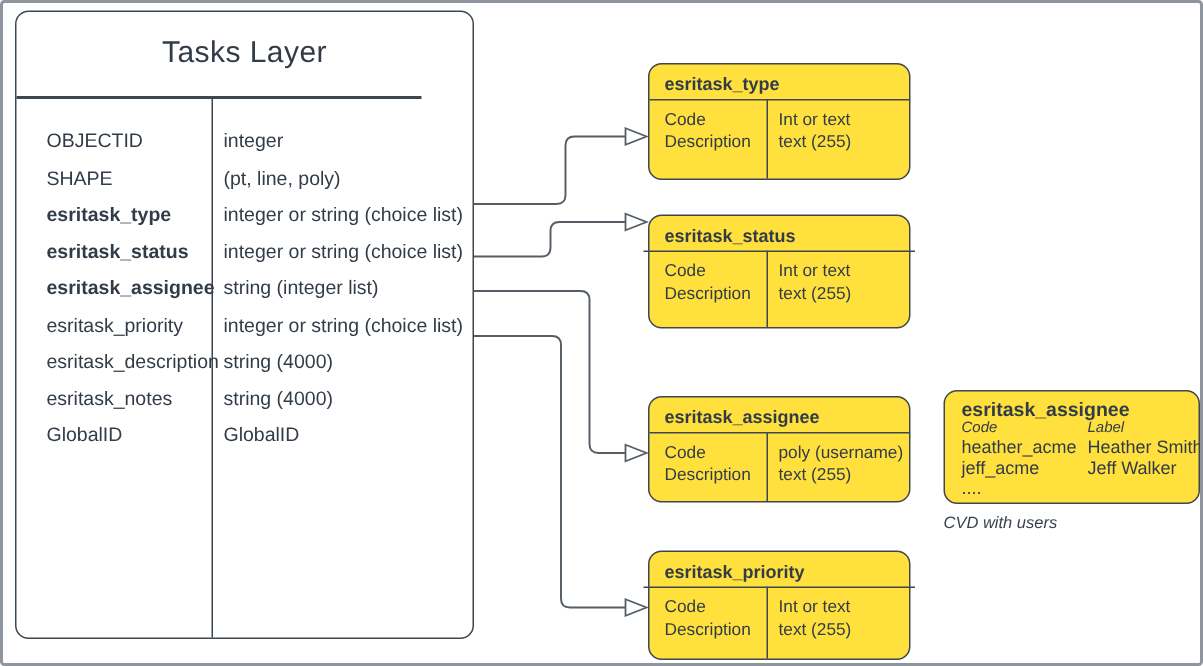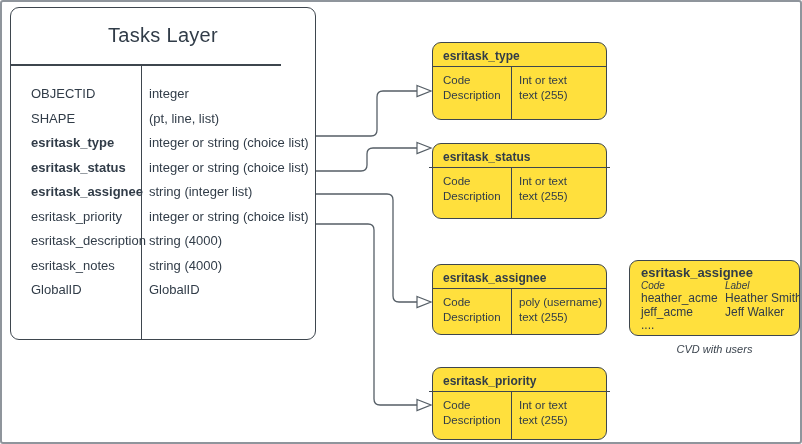--- a/index.html
+++ b/index.html
@@ -15,21 +15,21 @@
   .canvas{
     position:relative;width:802px;height:444px;overflow:hidden;
     border:2px solid var(--frame);border-radius:3px;background:#ffffff;
   }
   svg.wires{position:absolute;left:0;top:0;width:802px;height:444px;}
   svg.wires path{fill:none;stroke:var(--conn);stroke-width:1.3;}
   svg.wires polygon{fill:#ffffff;stroke:var(--conn);stroke-width:1.2;}
 
   
   .tasks-box{
-    position:absolute;left:8px;top:5px;width:306px;height:333px;
+    position:absolute;left:8px;top:5px;width:306px;height:419px;
     background:#ffffff;border:1.6px solid var(--stroke);border-radius:9px;
   }
   .tasks-title{
     height:54px;display:flex;align-items:center;justify-content:center;
     font-size:20px;letter-spacing:.3px;color:var(--ink);
   }
   .tasks-title-sep{position:absolute;left:0;top:56px;width:270px;height:1.5px;background:var(--stroke);}
   .tasks-col-divider{position:absolute;left:130px;top:57px;bottom:0;width:1.3px;background:var(--stroke);}
   .tasks-rows{position:absolute;left:0;top:78px;right:0;}
   .trow{display:flex;height:24.5px;align-items:flex-start;font-size:13px;}
@@ -57,21 +57,21 @@
   .cvd-box{
     position:absolute;left:627px;top:258px;width:171px;height:76px;
     background:var(--yellow);border:1.6px solid var(--stroke);border-radius:9px;
     padding:5px 6px 0 11px;
   }
   .cvd-title{font-size:13px;font-weight:bold;line-height:14px;}
   .cvd-grid{display:grid;grid-template-columns:84px auto;}
   .cvd-colhead{font-size:10px;font-style:italic;line-height:12px;}
   .cvd-cell{font-size:12px;line-height:13.5px;white-space:nowrap;}
   .cvd-caption{
-    position:absolute;left:627px;top:341px;width:171px;text-align:center;
+    position:absolute;left:627px;top:341px;width:171px;text-align:left;
     font-size:11px;font-style:italic;color:#3a434d;
   }
 </style>
 </head>
 <body>
 
 <div class="canvas">
 
   <svg class="wires" viewBox="0 0 802 444">
     <g>
@@ -96,21 +96,21 @@
     <div class="tasks-title">Tasks Layer</div>
     <div class="tasks-title-sep"></div>
     <div class="tasks-col-divider"></div>
     <div class="tasks-rows">
       <div class="trow">
           <span class="fname">OBJECTID</span>
           <span class="ftype">integer</span>
         </div>
       <div class="trow">
           <span class="fname">SHAPE</span>
-          <span class="ftype">(pt, line, list)</span>
+          <span class="ftype">(pt, line, poly)</span>
         </div>
       <div class="trow bold">
           <span class="fname">esritask_type</span>
           <span class="ftype">integer or string (choice list)</span>
         </div>
       <div class="trow bold">
           <span class="fname">esritask_status</span>
           <span class="ftype">integer or string (choice list)</span>
         </div>
       <div class="trow bold">

